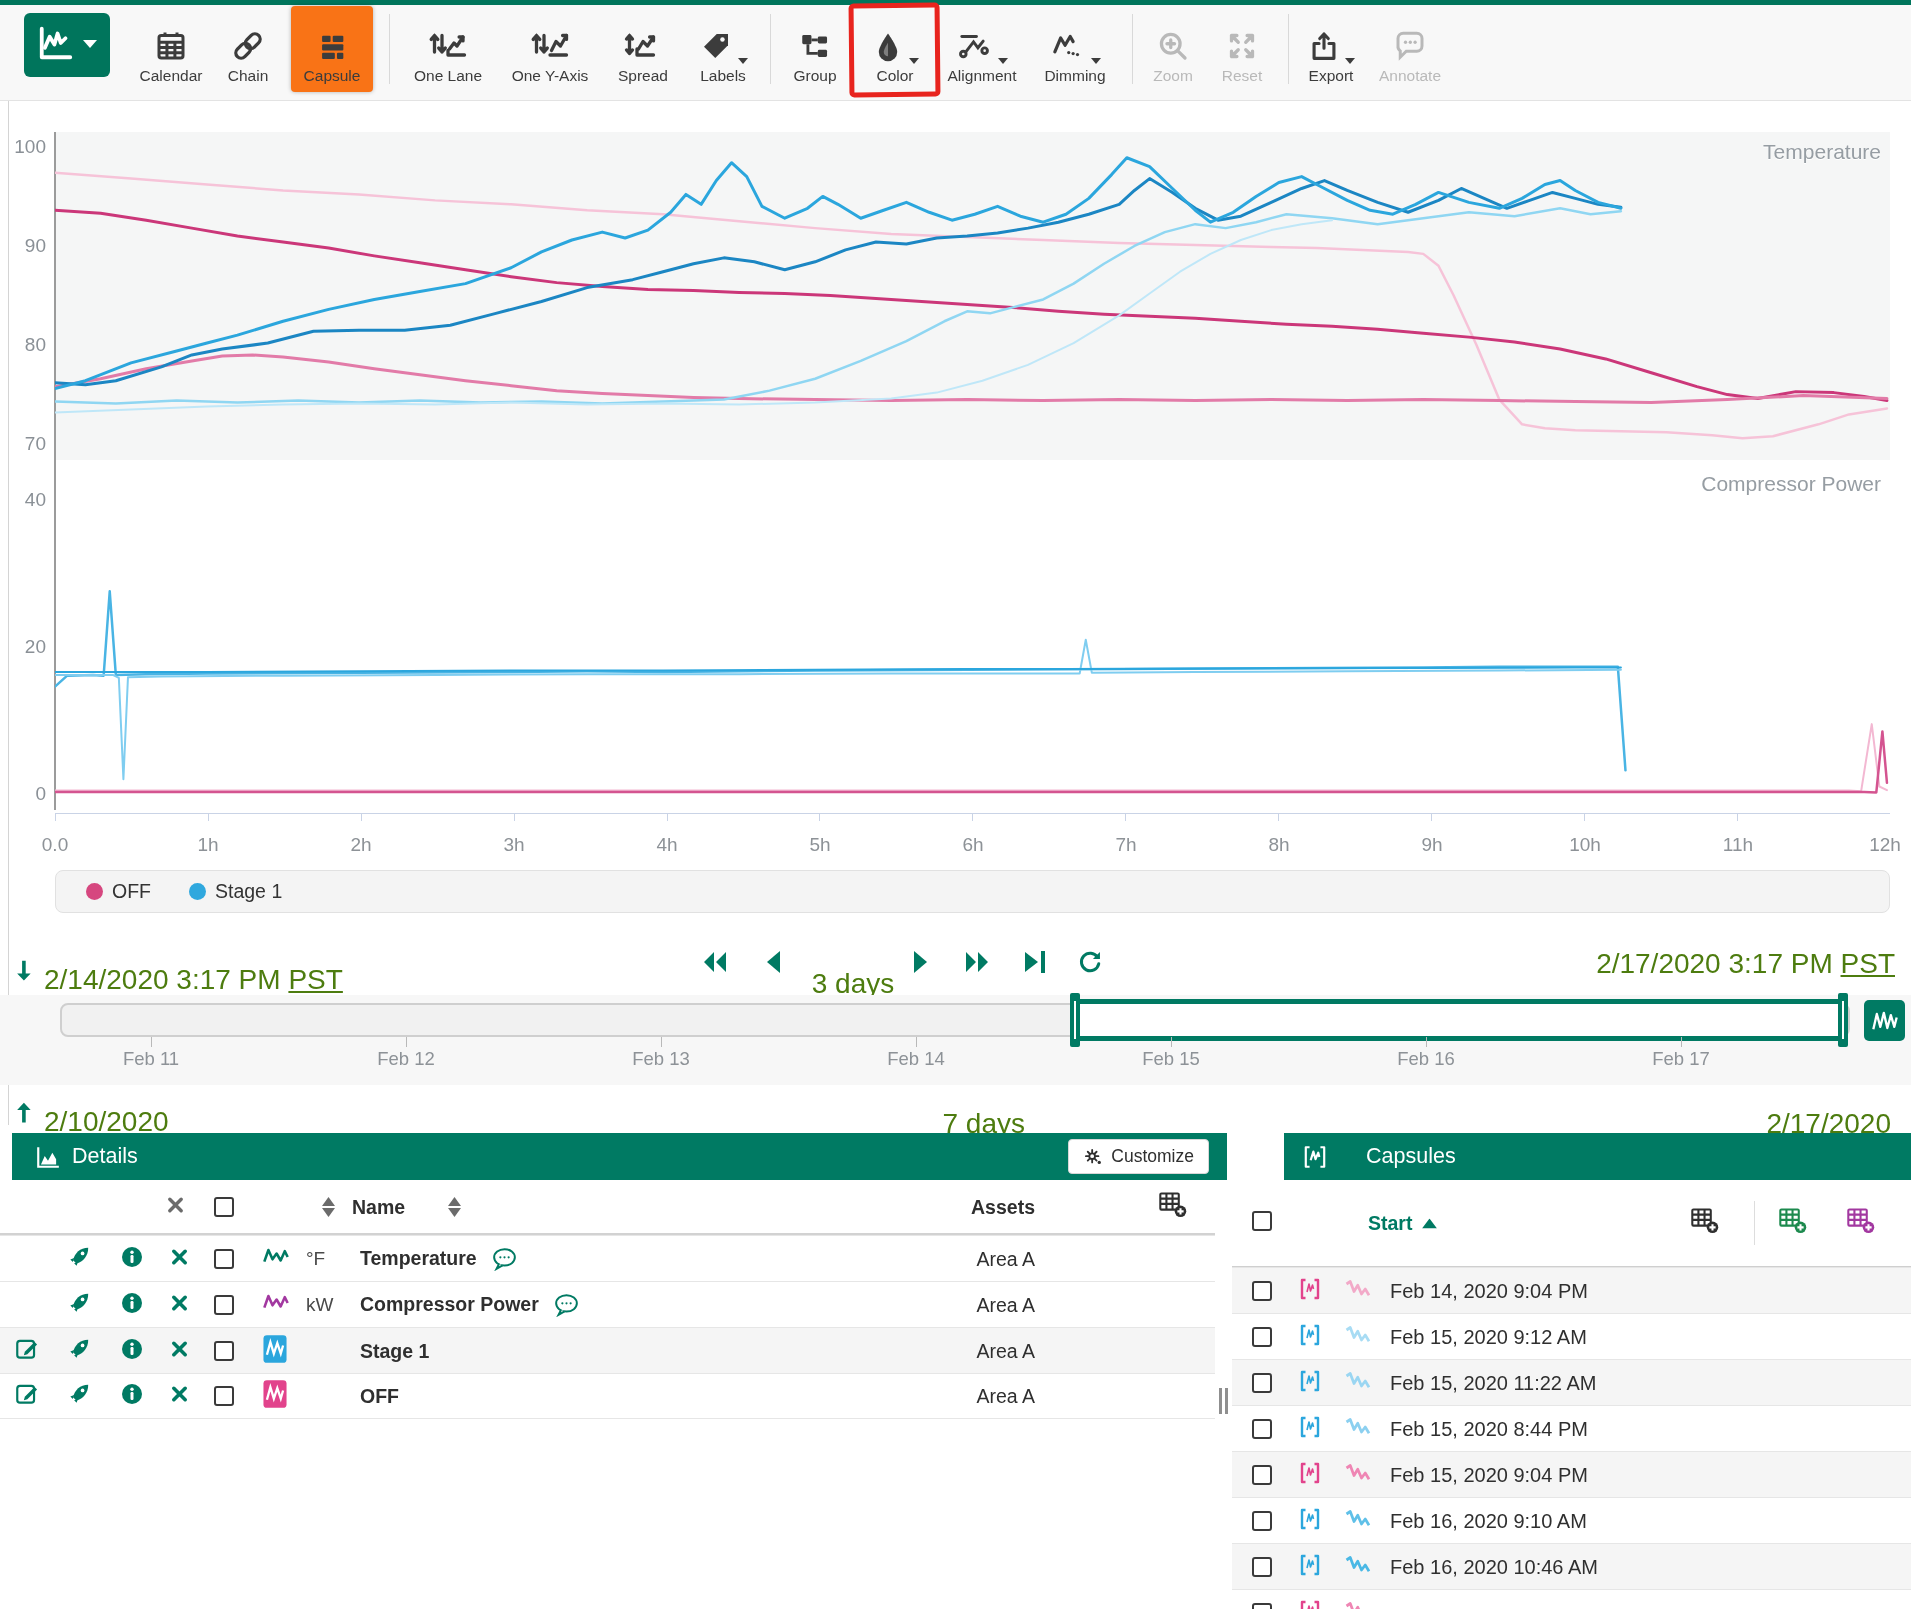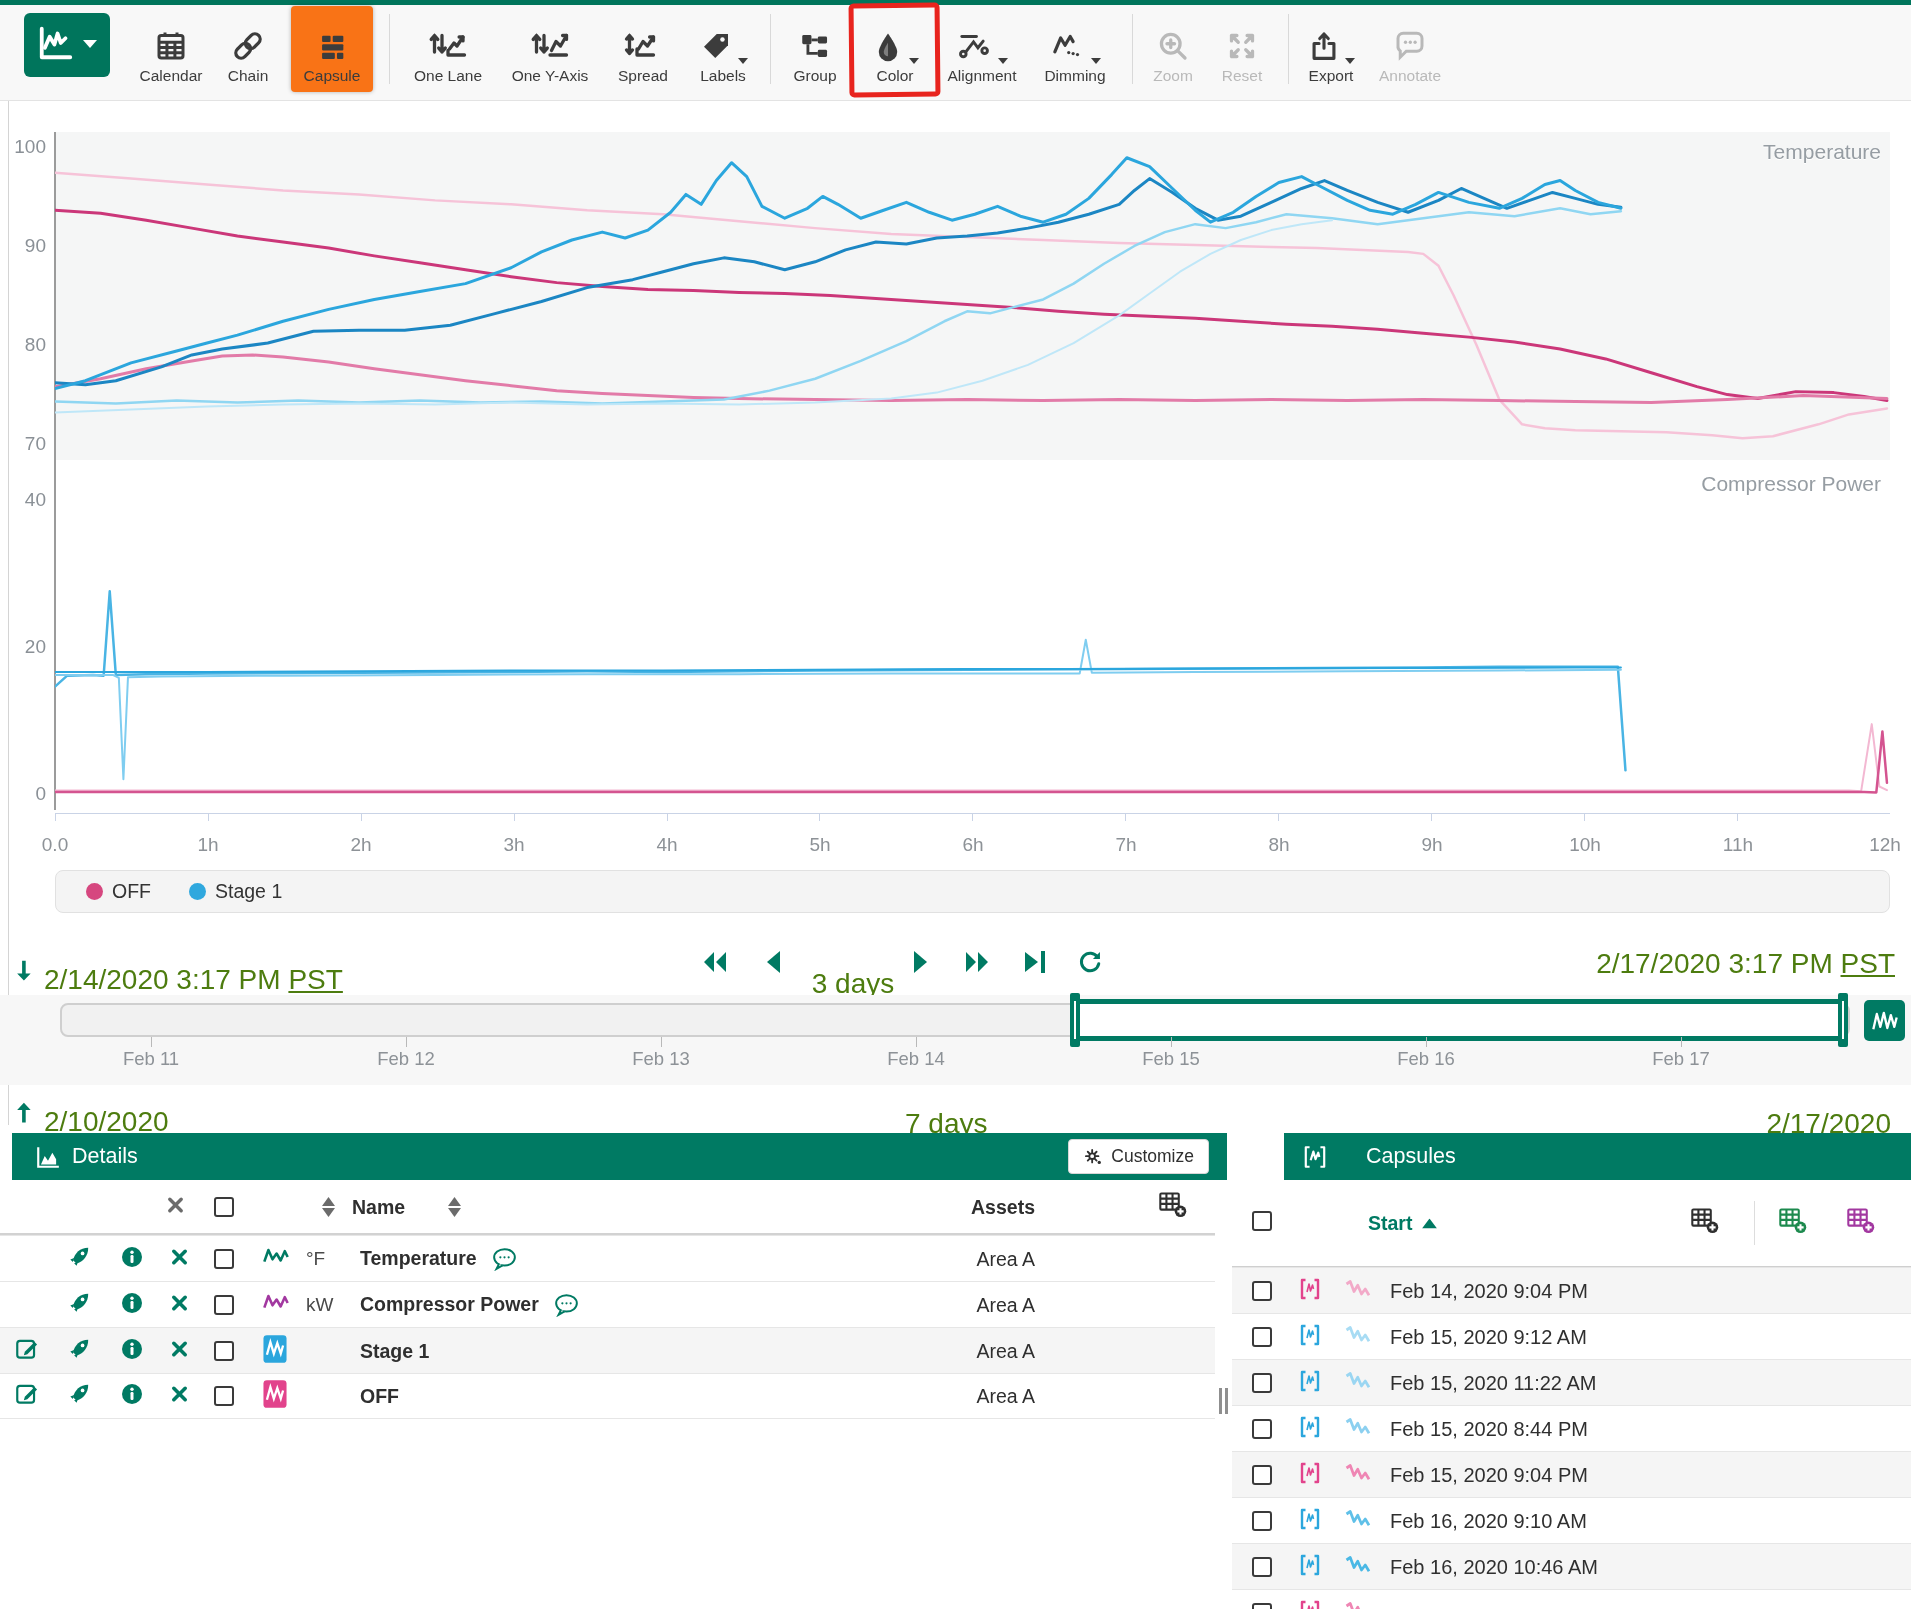--- a/index.html
+++ b/index.html
@@ -410,21 +410,21 @@
   <span class="datelab" style="left:1171px;">Feb 15</span>
   <span class="datelab" style="left:1426px;">Feb 16</span>
   <span class="datelab" style="left:1681px;">Feb 17</span>
 
   <div class="abs" style="left:14px;top:1090px;display:flex;align-items:center;gap:8px;">
     <svg width="22" height="26" viewBox="0 0 22 26">
         <path fill="#007A63" d="M9 24 h4 V10 l5.5 0 L11 2 3.5 10 l5.5 0 z" transform="scale(0.9)"></path>
       </svg>
     <span class="navtxt">2/10/2020</span>
   </div>
-  <span class="abs navtxt" style="left:905px;top:1092px;width:120px;text-align:left;">7 days</span>
+  <span class="abs navtxt" style="left:905px;top:1092px;width:120px;text-align:right;">7 days</span>
   <span class="abs navtxt" style="right:20px;top:1092px;">2/17/2020</span>
 
   <div class="panelhdr" style="left:12px;width:1215px;">
     <span style="margin-left:22px;display:flex;">
       <svg width="28" height="26" viewBox="0 0 24 24">
           <path fill="none" stroke="#fff" stroke-width="2" d="M3 3 v18 h19"></path>
           <path fill="#fff" d="M5.5 19 l3.5 -8 3 4.5 4 -7.5 3.5 6 v5 z"></path>
         </svg>
     </span>
     <span class="ptitle">Details</span>

